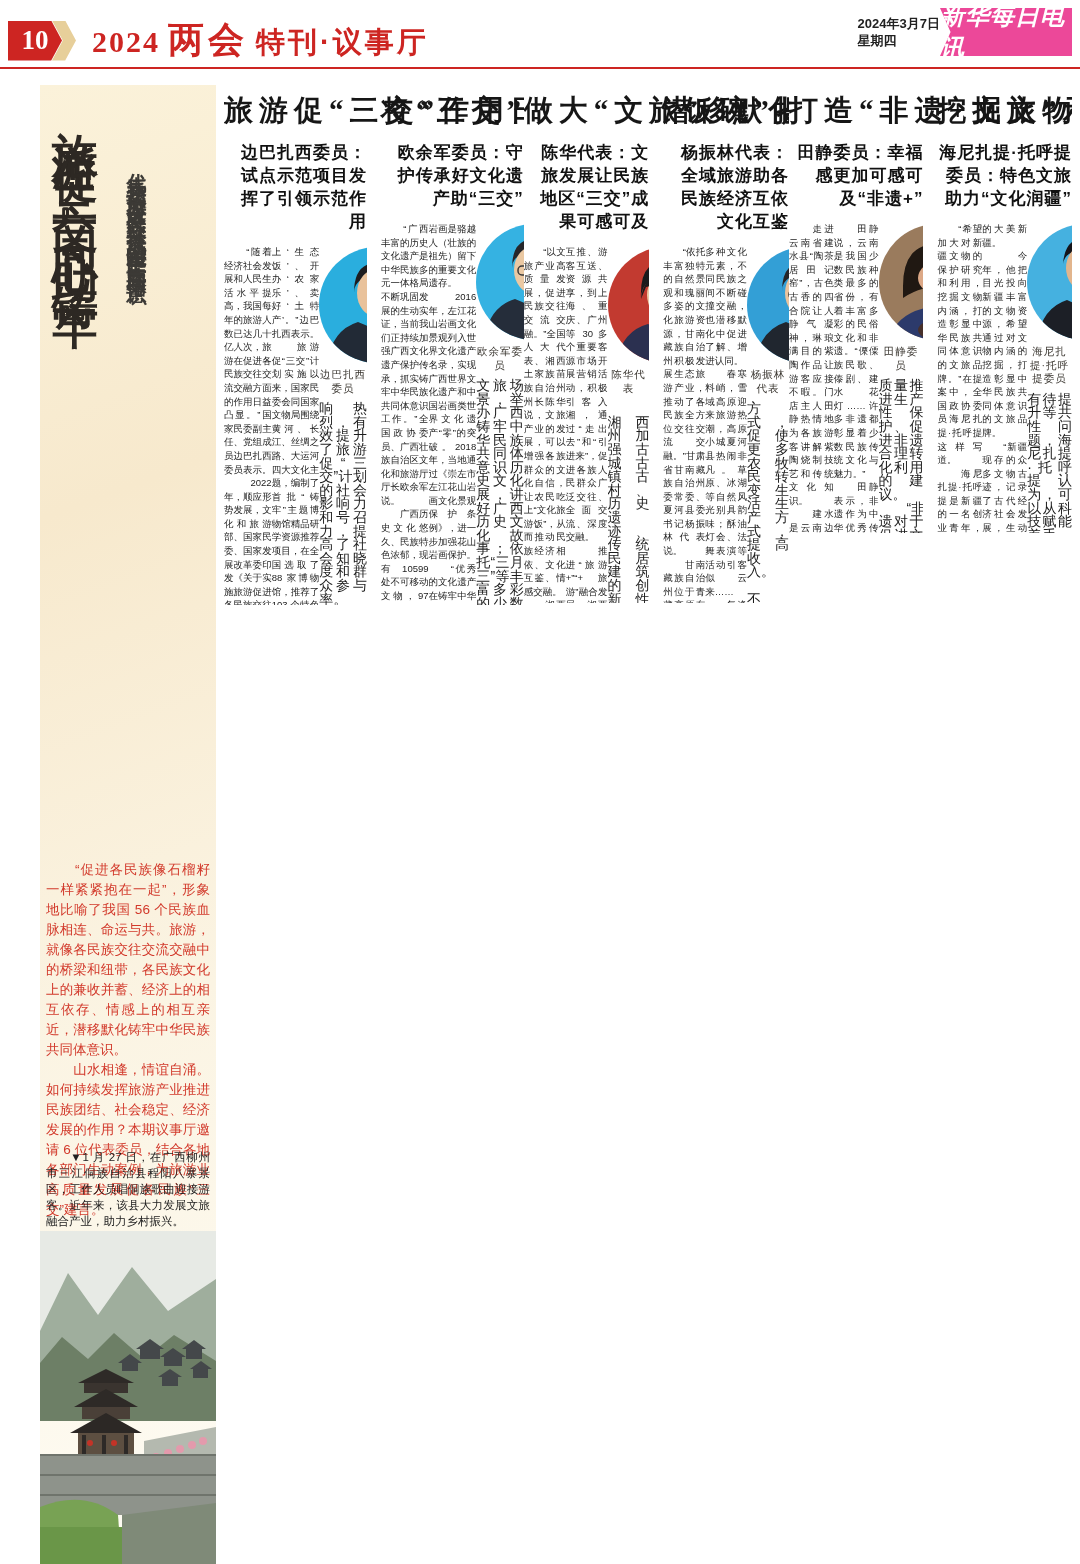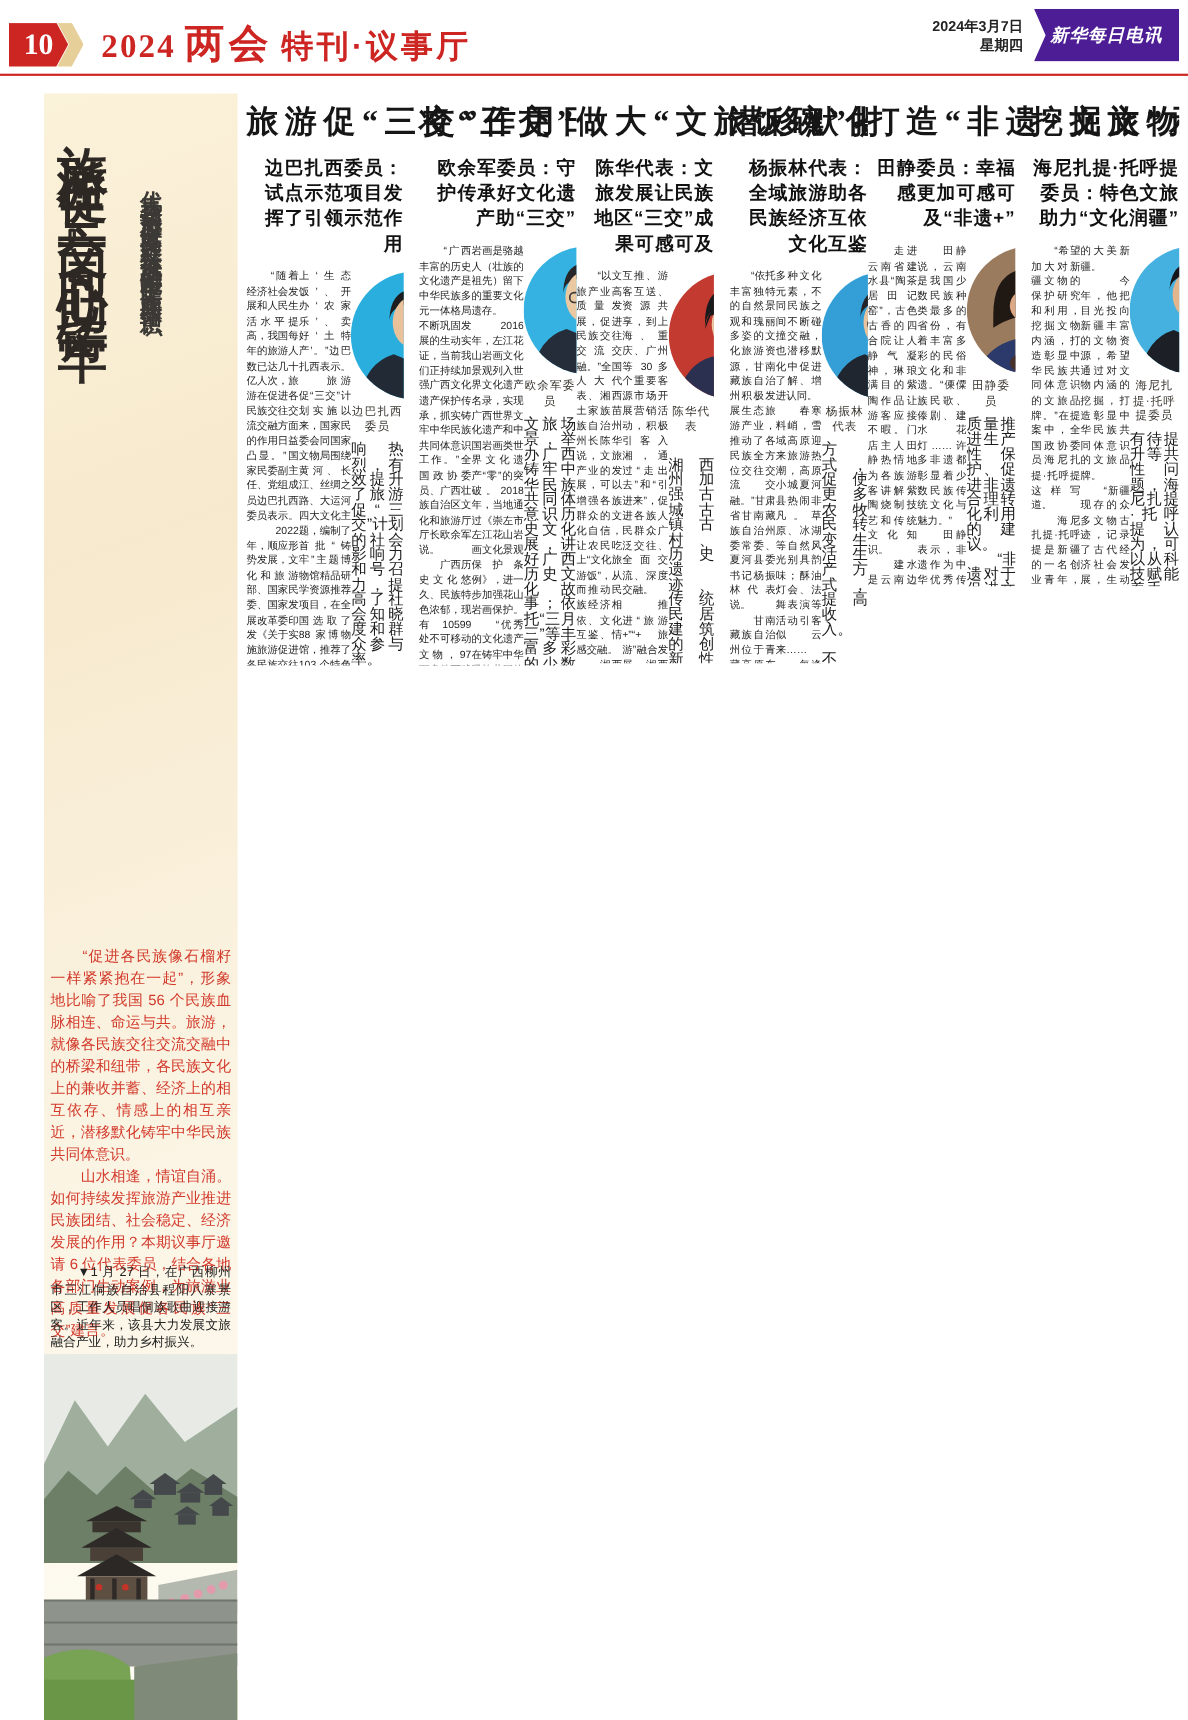--- a/index.html
+++ b/index.html
@@ -13,24 +13,24 @@
   .pageno{width:54px;height:40px;background:#cd2522;color:#fff;font-size:27px;font-weight:bold;
     display:flex;align-items:center;justify-content:center;
     clip-path:polygon(0 0,80% 0,100% 50%,80% 100%,0 100%);font-family:"Liberation Serif","DejaVu Serif",serif;}
   .chev{width:24px;height:40px;margin-left:-10px;background:#e7cf9a;
     clip-path:polygon(0 0,55% 0,100% 50%,55% 100%,0 100%,45% 50%);}
   .edition{margin-left:16px;color:#cd2522;font-weight:bold;white-space:nowrap;display:flex;align-items:baseline;}
   .ed-year{font-size:30px;font-family:"Liberation Serif","DejaVu Serif",serif;letter-spacing:2px;}
   .ed-brand{font-size:36px;margin:0 8px;font-family:"Liberation Serif","DejaVu Serif",serif;letter-spacing:4px;}
   .ed-rest{font-size:29px;letter-spacing:3px;}
   .header-right{position:absolute;right:8px;top:8px;display:flex;align-items:center;}
-  .dateblock{text-align:right;font-size:13px;font-weight:bold;color:#222;line-height:17px;margin-right:10px;}
-  .flag{width:132px;height:48px;background:#4c1d95;color:#fff;display:flex;align-items:center;justify-content:center;
+  .dateblock{font-size:13px;font-weight:bold;color:#222;line-height:17px;}
+  .flag{width:132px;height:48px;background:#ec4899;color:#fff;display:flex;align-items:center;justify-content:center;
     clip-path:polygon(0 0,100% 0,100% 100%,0 100%,8% 50%);
-    font-family:"Liberation Serif","DejaVu Serif",serif;font-style:italic;font-weight:bold;font-size:16px;letter-spacing:1px;}
+    font-family:"Liberation Serif","DejaVu Serif",serif;font-style:italic;font-weight:bold;font-size:24px;letter-spacing:1px;}
 
   
   .main{display:flex;padding:0 8px 0 40px;margin-top:16px;gap:8px;}
 
   
   .sidebar{position:relative;width:176px;height:1486px;flex:none;
     background:linear-gradient(160deg,#fbf2da 0%,#f7e9cd 28%,#fbf4e3 62%,#fefcf4 100%);}
   .v-main{position:absolute;top:10px;left:4px;height:770px;writing-mode:vertical-rl;
     font-family:"Liberation Serif","DejaVu Serif",serif;font-weight:bold;font-size:46px;letter-spacing:14px;color:#2d2823;}
   .v-sub{position:absolute;top:72px;left:84px;height:680px;writing-mode:vertical-rl;

